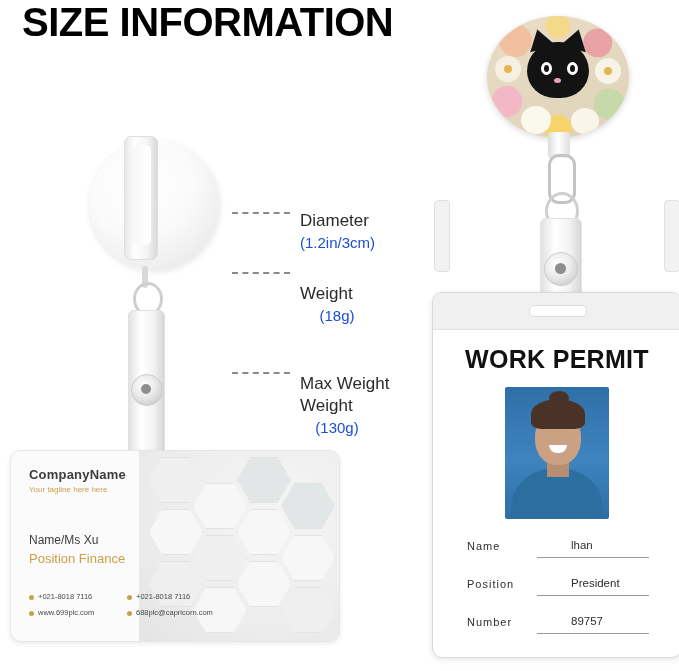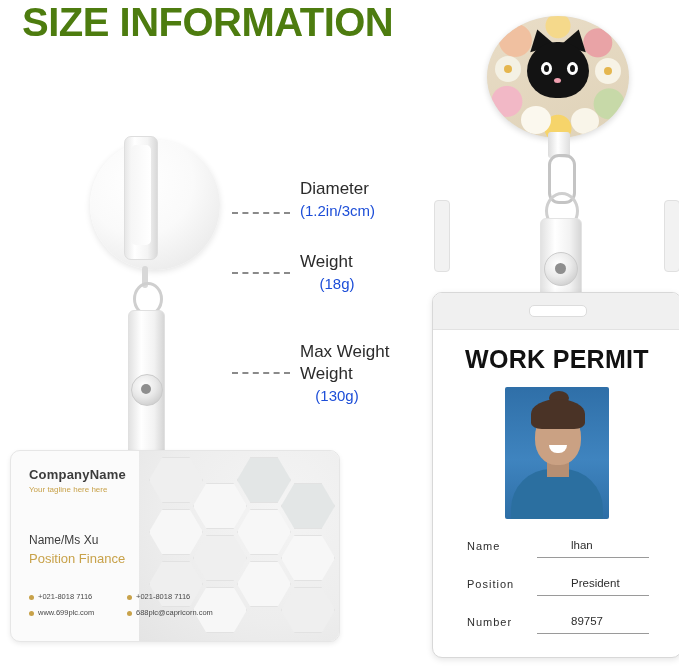--- a/index.html
+++ b/index.html
@@ -21,21 +21,21 @@
   }
 
   
   .title {
     position: absolute;
     left: 22px;
     top: 0px;
     font-size: 40px;
     font-weight: bold;
     letter-spacing: -0.5px;
-    color: #4d7c0f;
+    color: #000000;
     font-family: "Liberation Sans", sans-serif;
   }
 
   
   .reel-left {
     position: absolute;
     left: 90px;
     top: 140px;
     width: 130px;
     height: 130px;
@@ -202,20 +202,21 @@
     margin-right: 4px;
     vertical-align: middle;
   }
 
   
   .callout {
     position: absolute;
     color: #2b2b2b;
     font-size: 17px;
     line-height: 22px;
+    margin-top: 32px;
   }
   .callout .sub {
     font-size: 15px;
     color: #1d4ed8;
   }
   .dashline {
     position: absolute;
     height: 0;
     border-top: 2px dashed #8a8a8a;
   }

